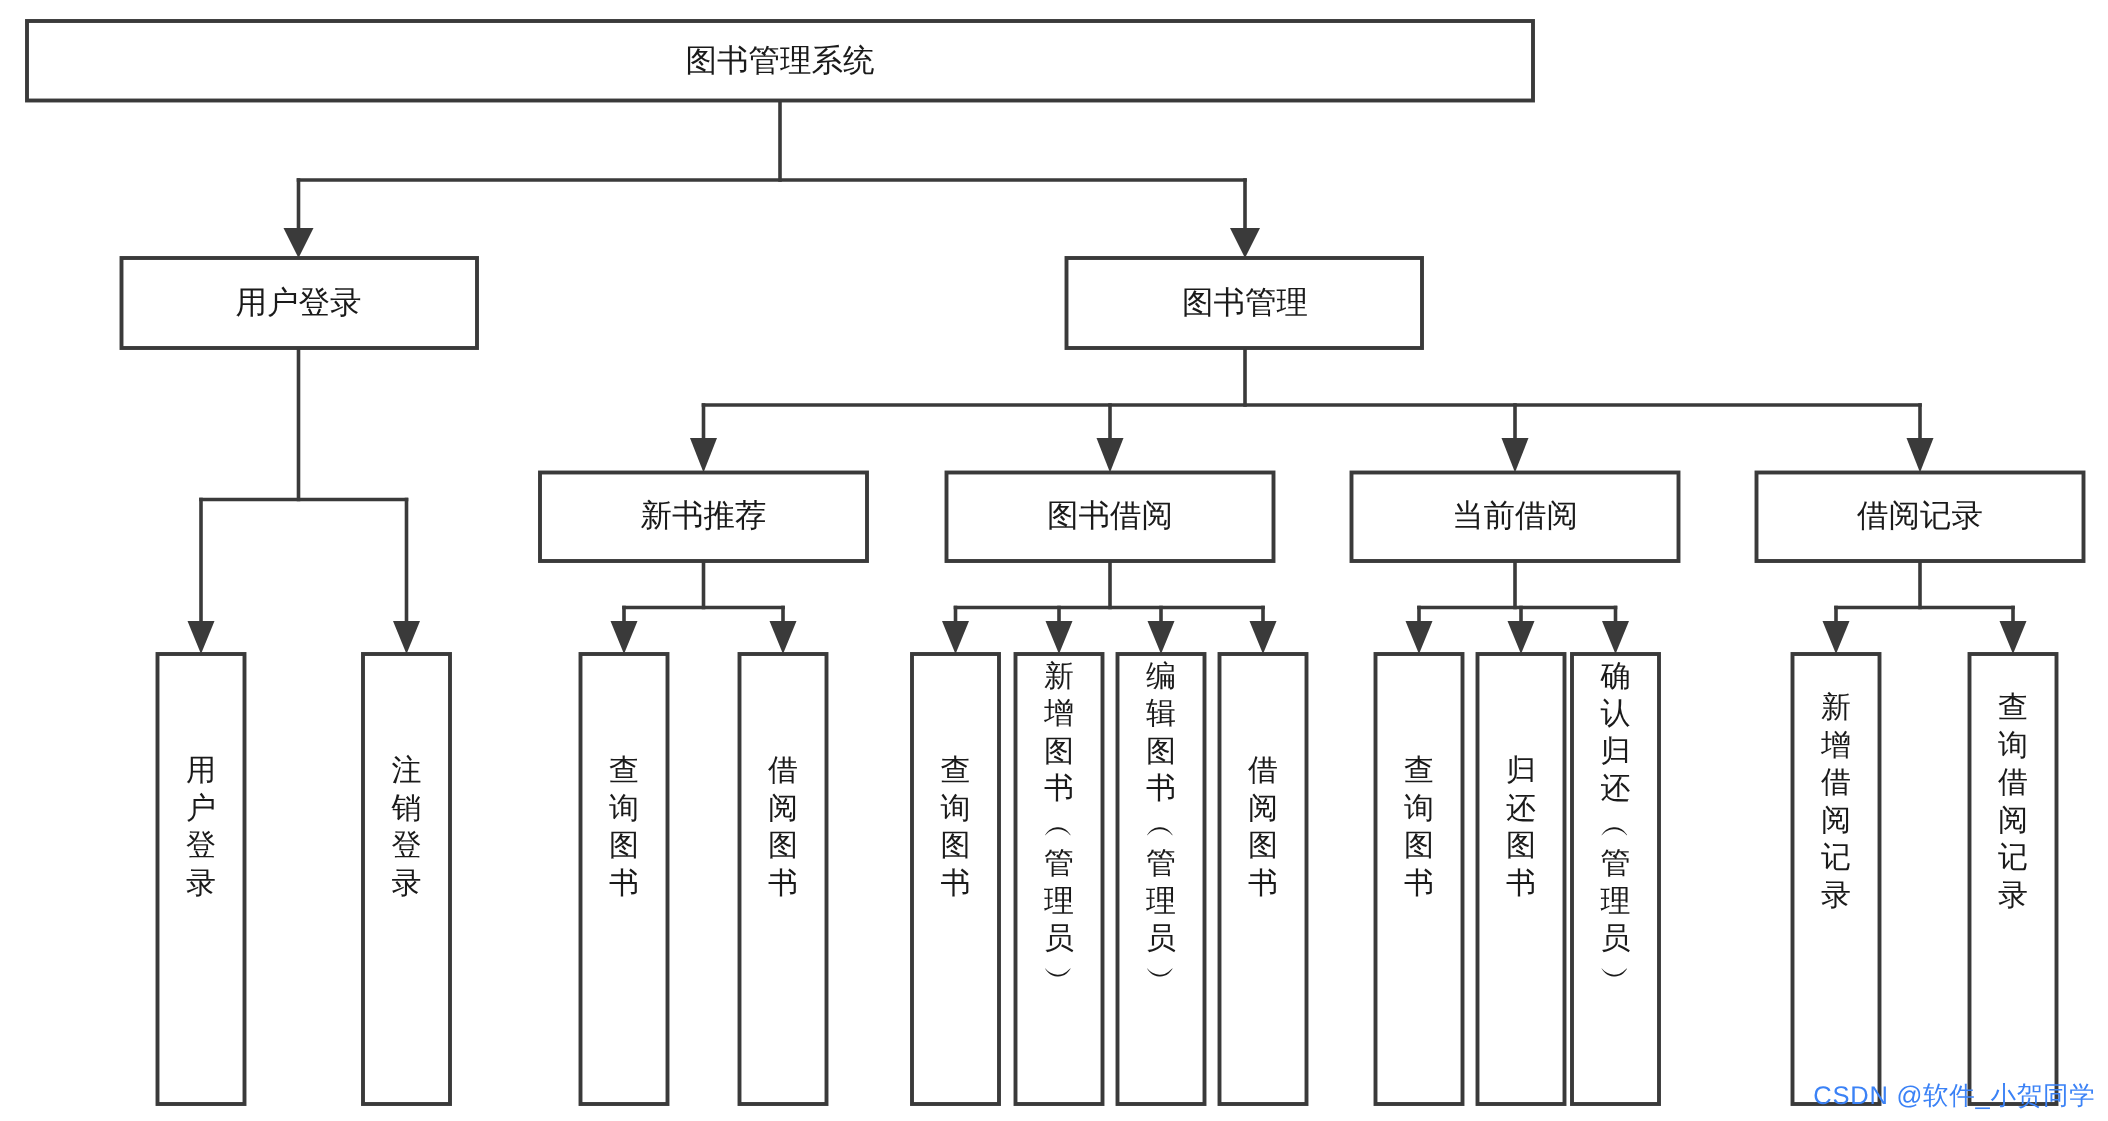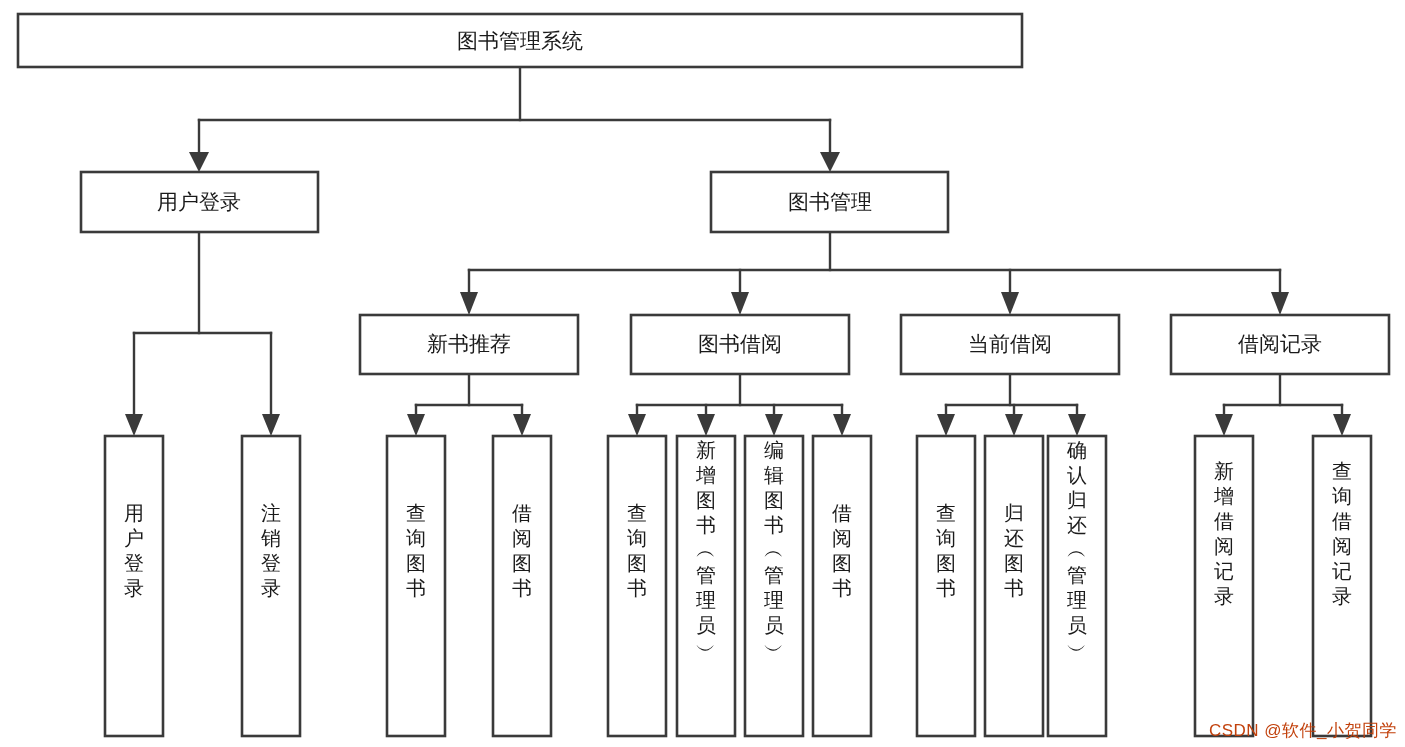--- a/index.html
+++ b/index.html
@@ -55,21 +55,21 @@
     font-size: 20px;
     fill: #1a1a1a;
     text-anchor: middle;
   }
   .watermark {
     position: absolute;
     right: 8px;
     bottom: 5px;
     font-family: "Liberation Sans", "DejaVu Sans", sans-serif;
     font-size: 17px;
-    color: #c2410c;
+    color: #3b82f6;
     letter-spacing: 0.5px;
     white-space: nowrap;
     pointer-events: none;
   }
 </style>
 </head>
 <body>
 
 <div id="diagram-root">
 

